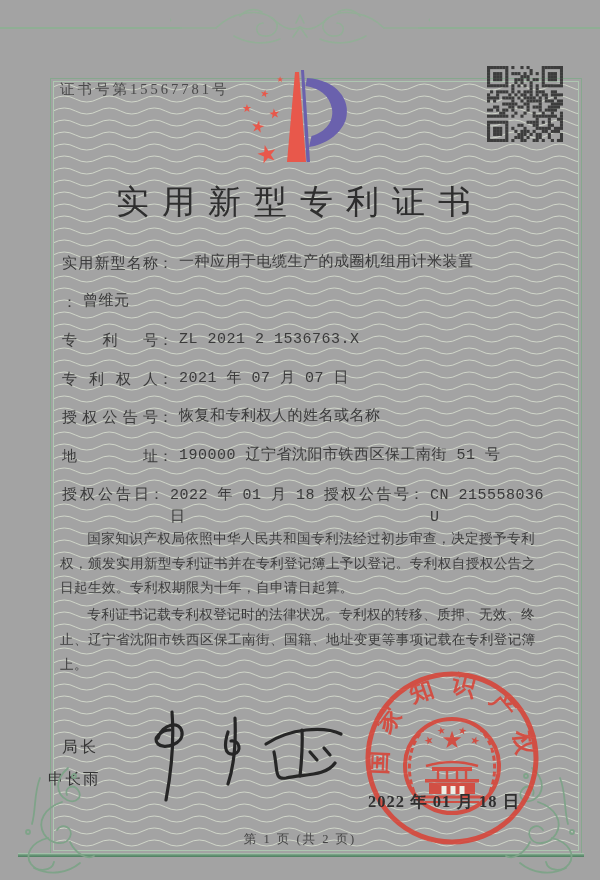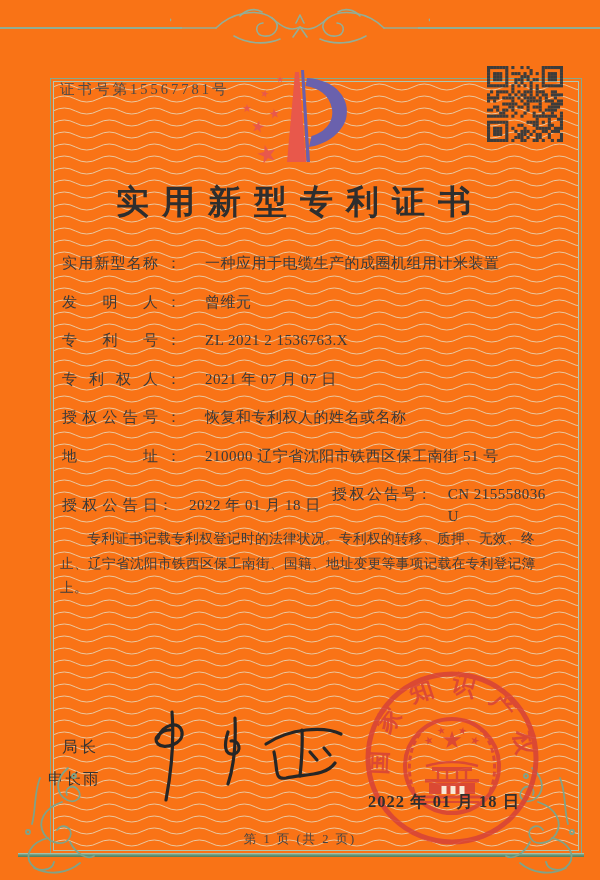--- a/index.html
+++ b/index.html
@@ -1,17 +1,17 @@
 <!DOCTYPE html>
 <html><head>
 <meta charset="utf-8">
 <style>
   html,body{margin:0;padding:0;}
   body{width:600px;height:880px;font-family:"Liberation Serif",serif;background:#eef0e6;}
-  .page{position:relative;width:600px;height:880px;background:#f97316;overflow:hidden;}
+  .page{position:relative;width:600px;height:880px;background:#a3a3a3;overflow:hidden;}
   .abs{position:absolute;}
 
   
   .top-line{top:27px;height:2px;background:#8fae94;z-index:1;}
   .top-line.left{left:0;width:182px;}
   .top-line.right{left:418px;width:182px;}
   .top-ornament{left:170px;top:6px;z-index:2;}
 
   
   .frame-outer{left:50px;top:78px;width:530px;height:774px;border:1px solid #86a88e;z-index:1;}
@@ -19,30 +19,30 @@
   .wavebg{left:53px;top:81px;z-index:0;opacity:.7;}
 
   
   .bottom-line{left:18px;top:853px;width:566px;height:4px;background:linear-gradient(#b9cdbb, #6d9a7c 45%, #4e7f60);z-index:2;}
   .corner{z-index:3;}
 
   .cert-no{left:60px;top:80px;font-size:14.5px;letter-spacing:3px;color:#4a4a4a;z-index:2;}
   .logo{left:233px;top:62px;z-index:2;}
   .qr{left:487px;top:66px;width:76px;height:76px;z-index:2;}
 
-  .title{left:0;top:180px;width:600px;text-align:center;font-size:33px;font-weight:bold;
+  .title{left:0;top:180px;width:600px;text-align:center;font-size:33px;font-weight:normal;
          letter-spacing:13px;color:#2e2e2e;z-index:2;}
 
   .fields{left:62px;top:252px;width:486px;z-index:2;font-size:15px;color:#3a3a3a;}
-  .field-row{display:flex;align-items:center;margin-bottom:16.5px;line-height:22px;gap:8px;}
+  .field-row{display:flex;align-items:flex-start;margin-bottom:16.5px;line-height:22px;}
   .field-pair{display:flex;align-items:baseline;}
   .pair-a{width:292px;}
   .flabel{display:inline-block;width:96px;text-align:justify;text-align-last:justify;letter-spacing:0;}
   .colon{margin:0 2px 0 0;}
-  .fvalue{margin-left:14px;letter-spacing:.5px;}
+  .fvalue{margin-left:4px;letter-spacing:.5px;font-family:Liberation Mono, monospace;}
 
   .paras{left:60px;top:527px;width:480px;z-index:2;font-size:13.6px;line-height:1.82;
          color:#3d3d3d;letter-spacing:.4px;}
   .paras p{margin:0 0 2px 0;text-indent:2em;}
 
   .signer-title{left:62px;top:737px;font-size:15.5px;letter-spacing:3px;color:#333;z-index:2;}
   .signer-name{left:48px;top:769px;font-size:15.5px;letter-spacing:2px;color:#333;z-index:2;}
   .signature{left:128px;top:708px;z-index:2;}
 
   .seal{left:360px;top:666px;z-index:5;opacity:.88;}
@@ -425,21 +425,20 @@
 
   <div class="abs title">实用新型专利证书</div>
 
   <div class="abs fields">
     <div class="field-row">
       <span class="flabel">实用新型名称</span>
         <span class="colon">：</span>
       <span class="fvalue">一种应用于电缆生产的成圈机组用计米装置</span>
     </div>
     <div class="field-row">
-      <span class="flabel">发明人</span>
         <span class="colon">：</span>
       <span class="fvalue">曾维元</span>
     </div>
     <div class="field-row">
       <span class="flabel">专利号</span>
         <span class="colon">：</span>
       <span class="fvalue">ZL 2021 2 1536763.X</span>
     </div>
     <div class="field-row">
       <span class="flabel">专利权人</span>
@@ -447,37 +446,38 @@
       <span class="fvalue">2021 年 07 月 07 日</span>
     </div>
     <div class="field-row">
       <span class="flabel">授权公告号</span>
         <span class="colon">：</span>
       <span class="fvalue">恢复和专利权人的姓名或名称</span>
     </div>
     <div class="field-row">
       <span class="flabel">地址</span>
         <span class="colon">：</span>
-      <span class="fvalue">210000 辽宁省沈阳市铁西区保工南街 51 号</span>
+      <span class="fvalue">190000 辽宁省沈阳市铁西区保工南街 51 号</span>
     </div>
     <div class="field-row">
       <span class="field-pair pair-a">
         <span class="flabel">授权公告日</span>
           <span class="colon">：</span>
         <span class="fvalue">2022 年 01 月 18 日</span>
       </span>
       <span class="field-pair">
         <span class="flabel">授权公告号</span>
           <span class="colon">：</span>
         <span class="fvalue">CN 215558036 U</span>
       </span>
     </div>
   </div>
 
   <div class="abs paras">
+    <p>国家知识产权局依照中华人民共和国专利法经过初步审查，决定授予专利权，颁发实用新型专利证书并在专利登记簿上予以登记。专利权自授权公告之日起生效。专利权期限为十年，自申请日起算。</p>
     <p>专利证书记载专利权登记时的法律状况。专利权的转移、质押、无效、终止、辽宁省沈阳市铁西区保工南街、国籍、地址变更等事项记载在专利登记簿上。</p>
   </div>
 
   <div class="abs signer-title">局长</div>
   <div class="abs signer-name">申长雨</div>
 
   <svg class="abs signature" width="230" height="98" viewBox="0 0 230 98">
     <g fill="none" stroke="#262626" stroke-width="3.2" stroke-linecap="round">
       <path d="M30,30 C34,16 52,12 54,24 C56,36 36,42 30,36 C24,30 34,22 42,22"></path>
       <path d="M44,4 C46,30 44,60 38,92"></path>

